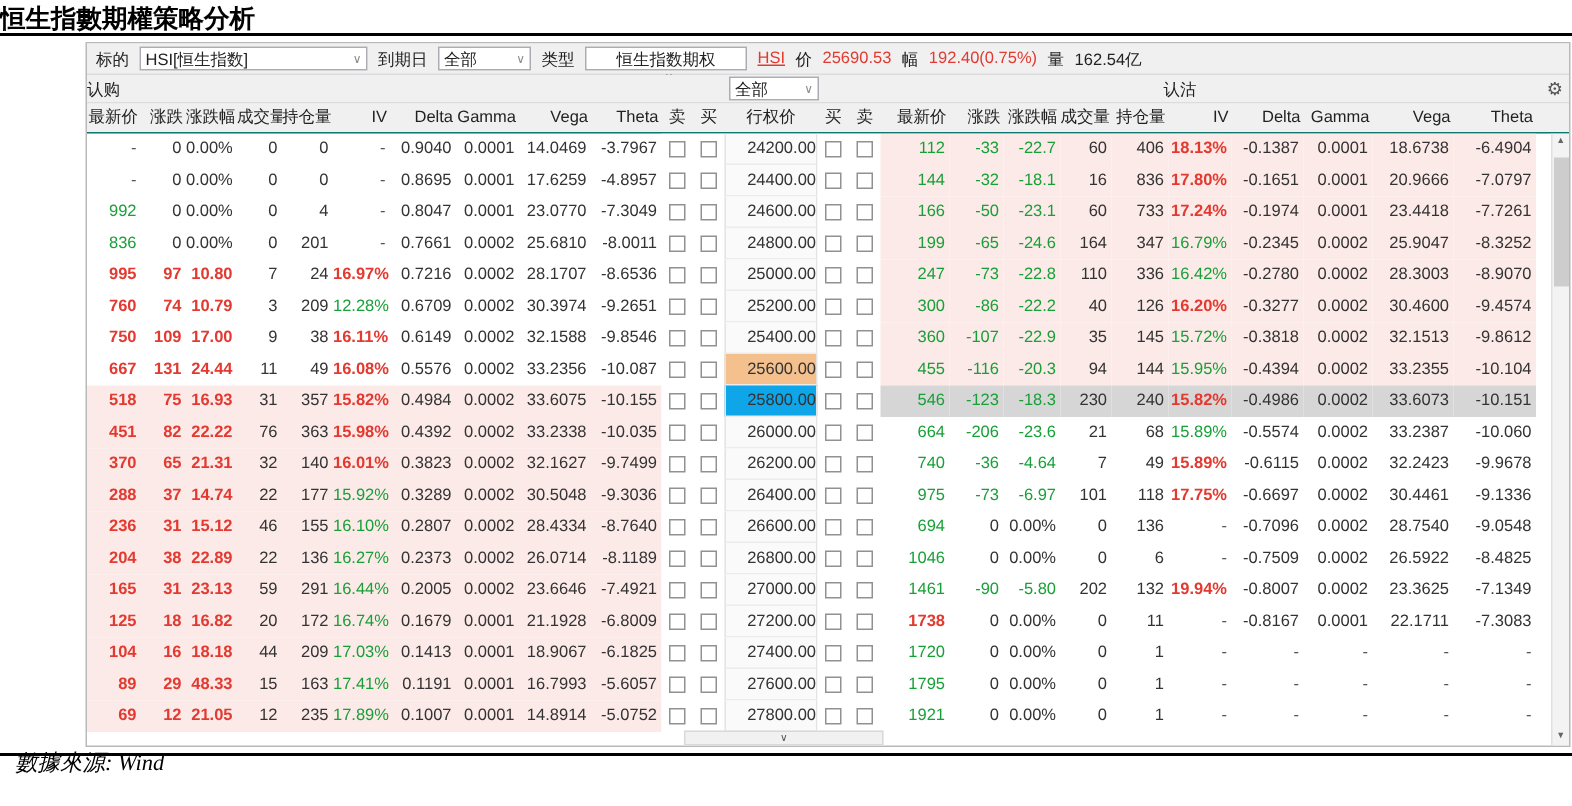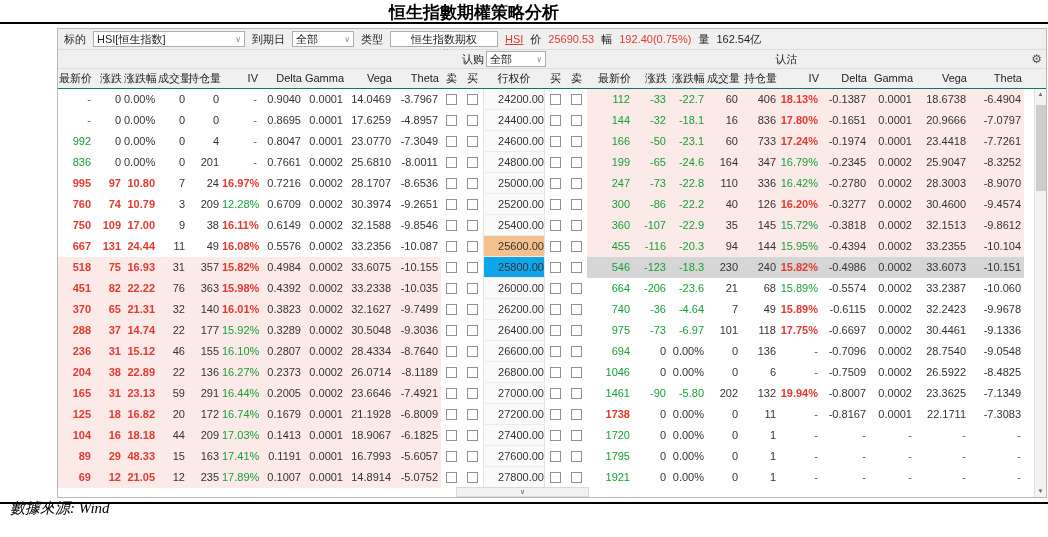--- a/index.html
+++ b/index.html
@@ -2,21 +2,21 @@
 <html><head>
 <meta charset="utf-8">
 <style>
   html,body{margin:0;padding:0;}
   body{
     width:1048px;height:537px;position:relative;background:#fff;
     font-family:"Liberation Sans",sans-serif;color:#222;overflow:hidden;
   }
   
   .page-title{
-    position:absolute;top:1px;left:0;width:948px;text-align:center;
+    position:absolute;top:1px;left:0;width:948px;text-align:left;
     font-family:"Liberation Serif",serif;font-weight:bold;font-size:17px;color:#000;
   }
   .title-rule{position:absolute;top:22px;left:0;width:1048px;height:2px;background:#000;}
   .footer-rule{position:absolute;top:502px;left:0;width:1048px;height:2px;background:#000;}
   .footer{
     position:absolute;top:499px;left:10px;
     font-family:"Liberation Serif",serif;font-style:italic;font-size:15px;color:#000;
   }
   
   .window{
@@ -36,21 +36,21 @@
   .dd .chev{color:#8a8a8a;font-size:8px;margin-left:4px;}
   .dd-underlying{width:152px;}
   .dd-expiry{width:62px;}
   .dd-type{width:108px;flex-direction:column;}
   .hsi{color:#e23a30;text-decoration:underline;cursor:pointer;}
   .red{color:#e23a30;}
   .band{
     height:18px;flex:0 0 18px;background:#f0f0f0;border-bottom:1px solid #dcdcdc;
     display:flex;align-items:center;
   }
-  .band-calls{width:426px;text-align:right;color:#222;}
+  .band-calls{width:426px;text-align:left;color:#222;}
   .band-filter{width:60px;margin-left:2px;}
   .band-puts{flex:1;display:flex;align-items:center;}
   .band-puts .puts-text{flex:1;text-align:center;}
   .gear{color:#555;font-size:12px;padding:0 4px;cursor:pointer;}
   
   .grid{
     display:grid;
     grid-template-columns:36px 30px 34px 30px 34px 38px 44px 42px 48px 47px
                           21px 21px 62px 21px 21px
                           46px 36px 38px 34px 38px 42px 48px 46px 54px 55px;

